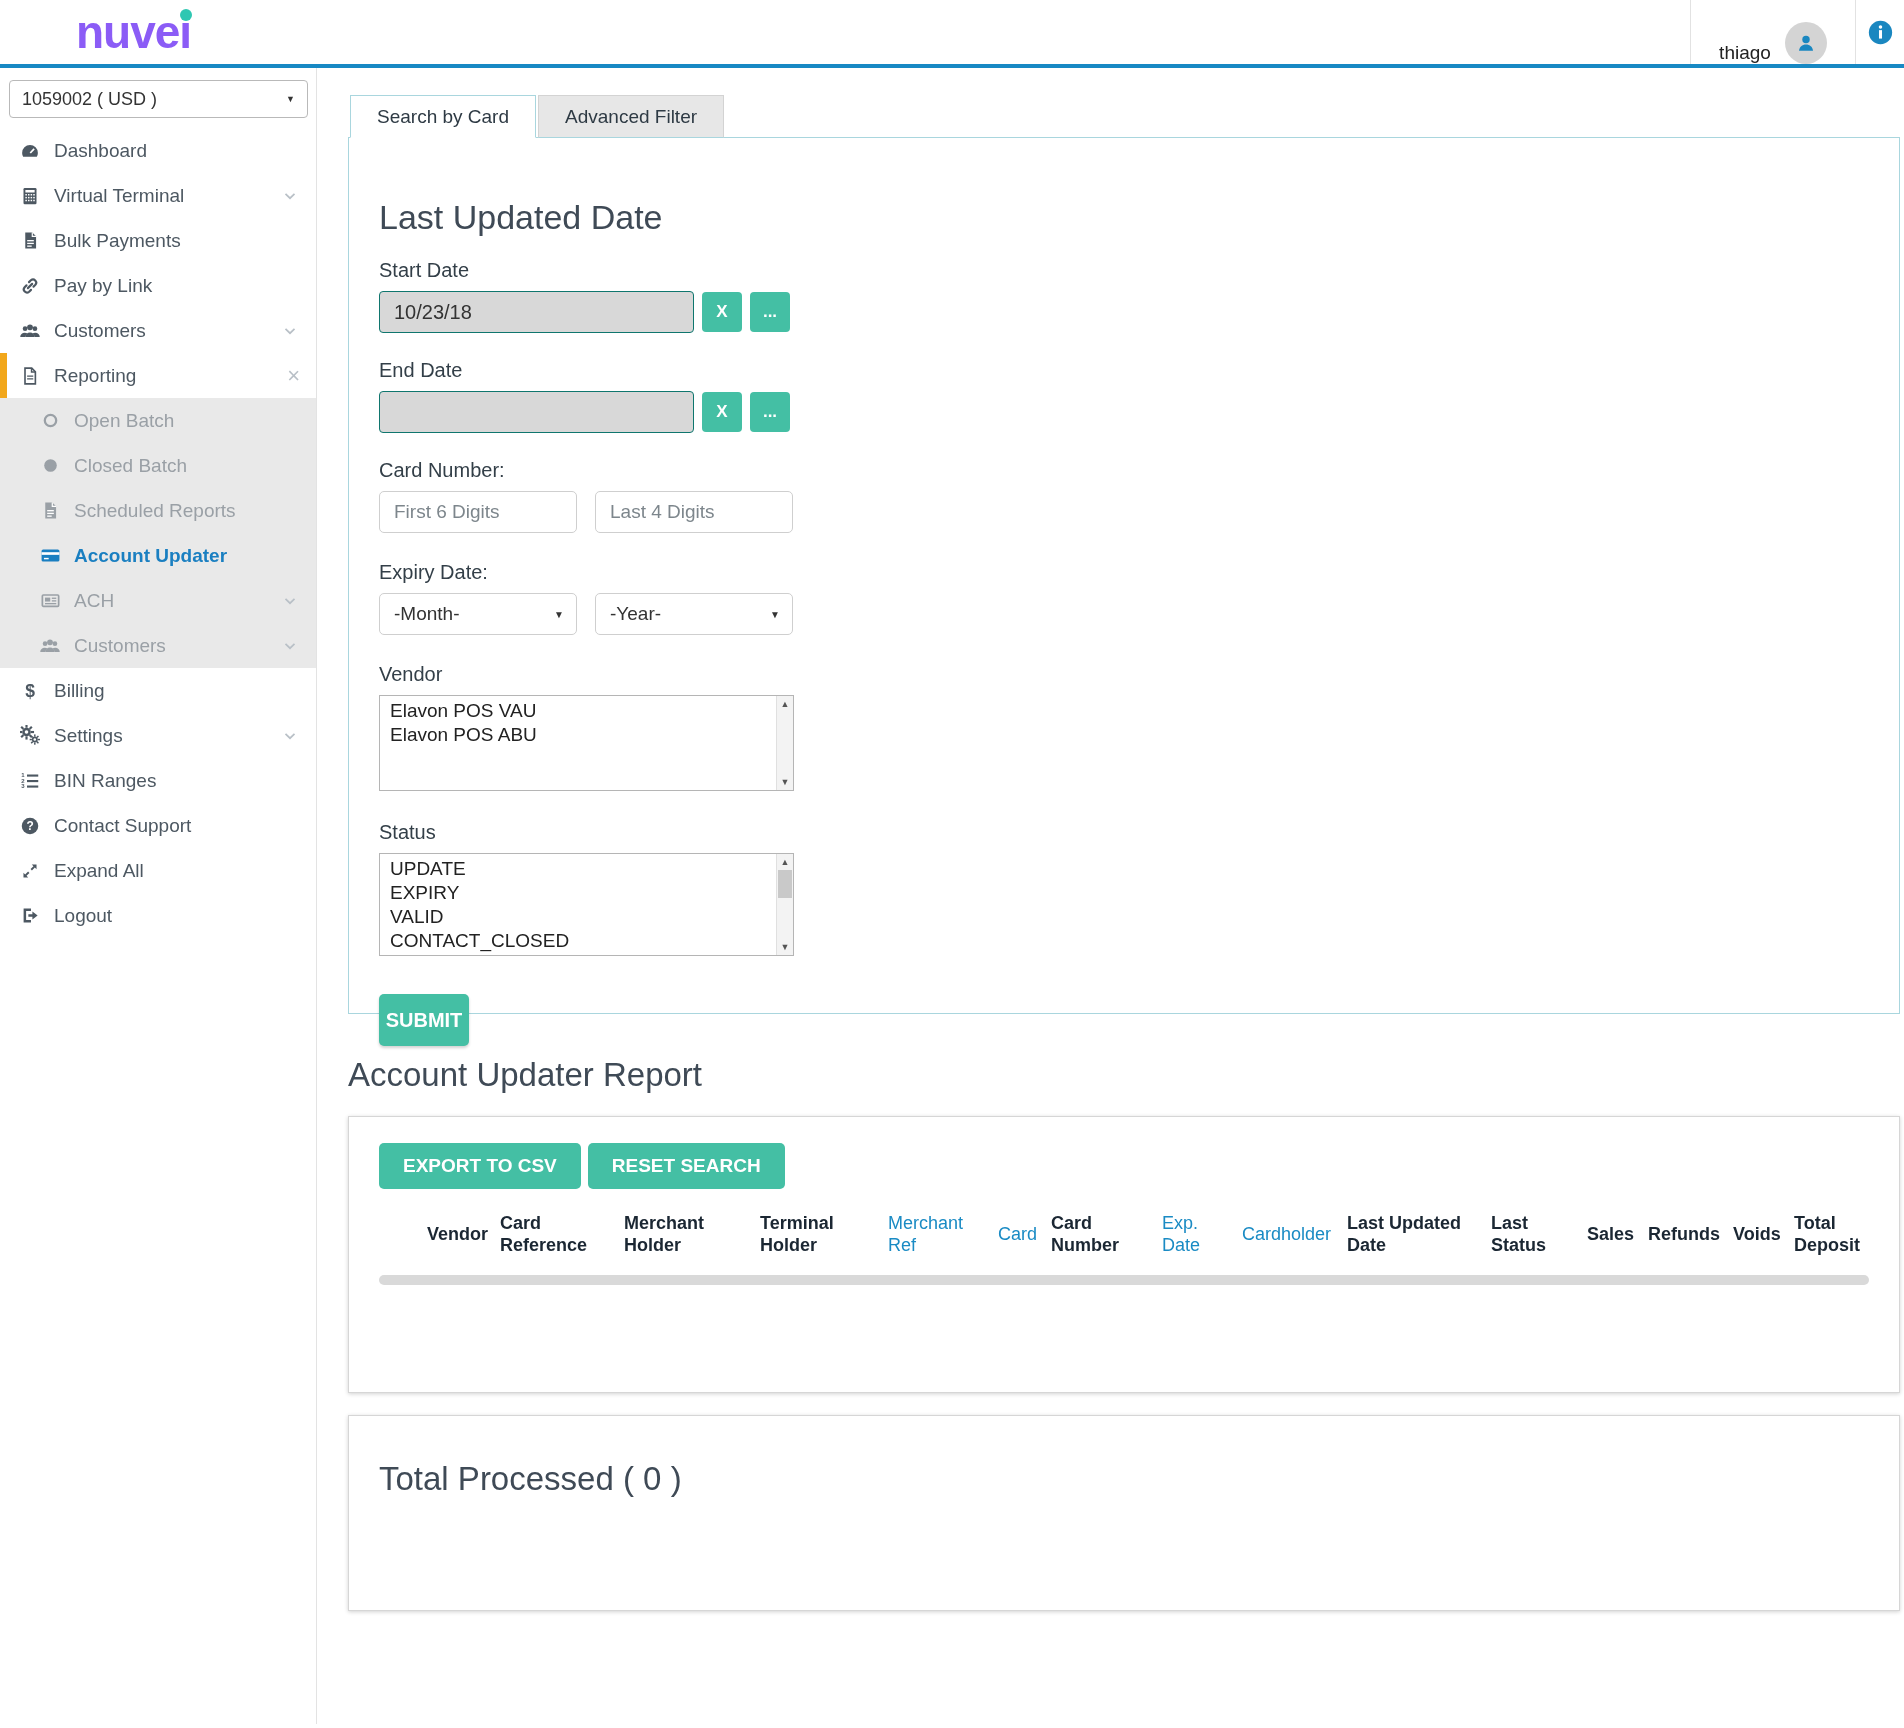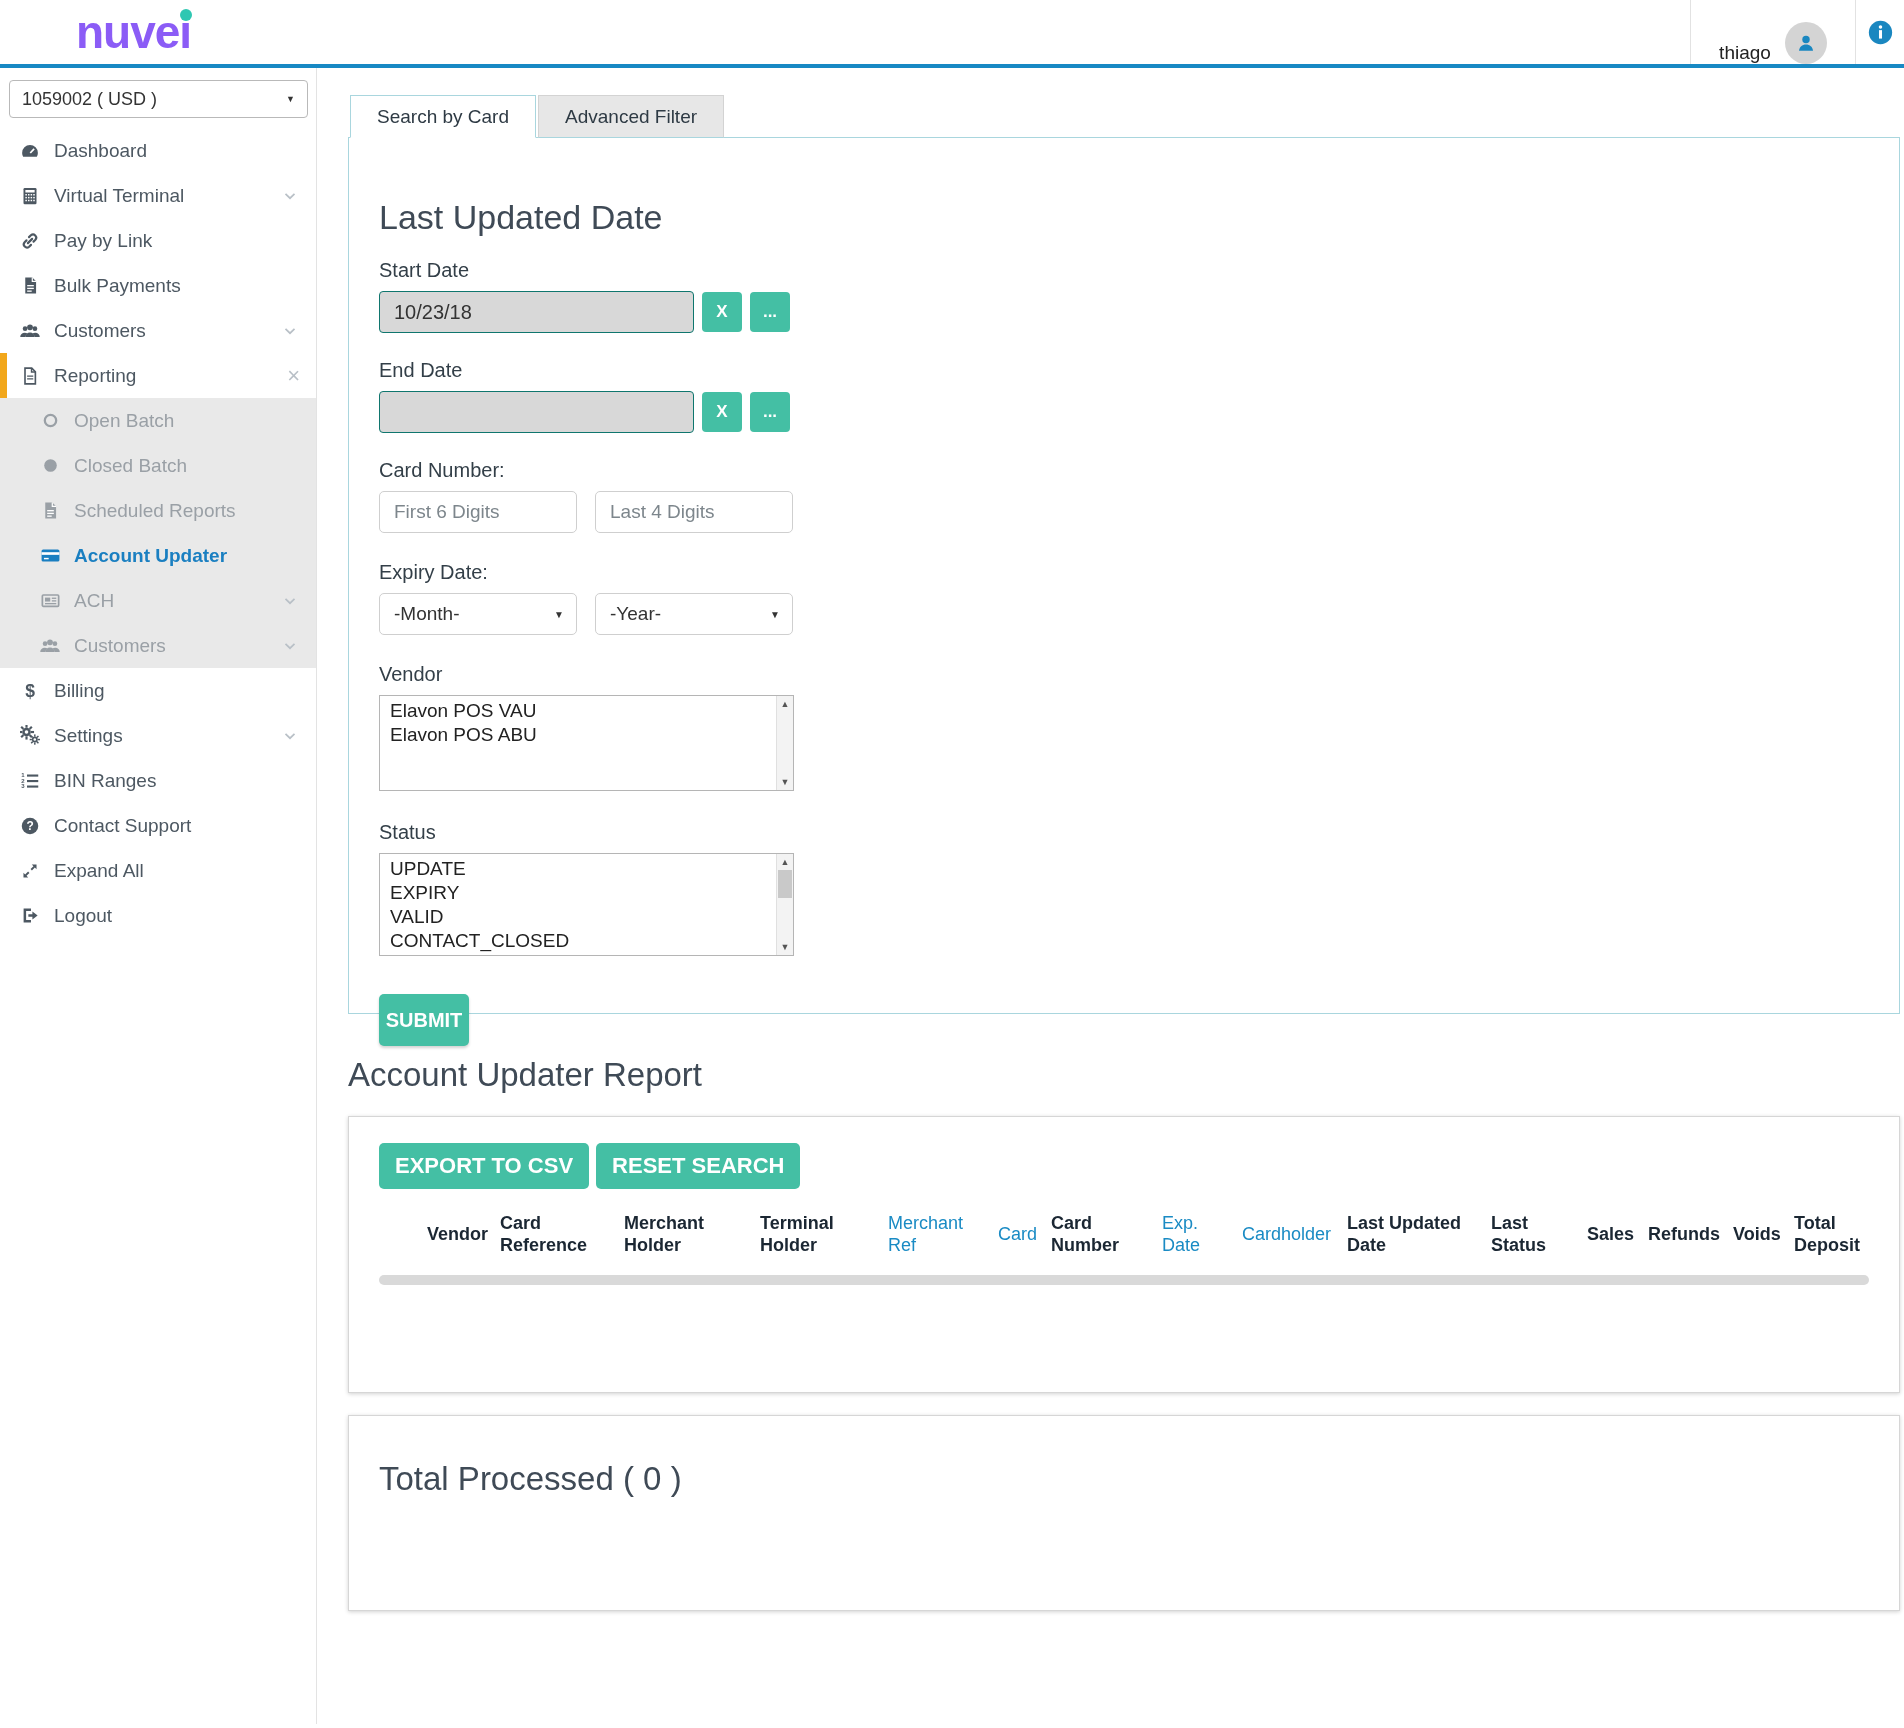--- a/index.html
+++ b/index.html
@@ -86,22 +86,22 @@
                     background:#c9c9c9; cursor:pointer; }
   .submit-btn { margin-top:8px; width:90px; height:52px; background:#44bfa4; color:#fff;
                 font-weight:bold; font-size:20px; border:none; border-radius:5px;
                 box-shadow:0 2px 3px rgba(0,0,0,.18); cursor:pointer; font-family:inherit; }
 
   
   .report-title { margin:42px 0 22px; font-size:33px; font-weight:400; color:#3f4a56; }
   .card { border:1px solid #d6d6d6; box-shadow:0 1px 4px rgba(0,0,0,.18); background:#fff; }
   .report-card { height:277px; padding:26px 30px; }
   .btn-row { display:flex; gap:7px; margin-top:0; }
-  .action-btn { height:46px; padding:0 16px; background:#44bfa4; color:#fff;
-                font-weight:bold; font-size:22px; border:none; border-radius:5px;
+  .action-btn { height:46px; padding:0 24px; background:#44bfa4; color:#fff;
+                font-weight:bold; font-size:19px; border:none; border-radius:5px;
                 cursor:pointer; font-family:inherit; }
   table.report { width:100%; table-layout:fixed; border-collapse:collapse; margin-top:16px; }
   table.report th { font-size:18px; font-weight:bold; color:#1b2733; text-align:left;
                     vertical-align:middle; padding:6px 8px 6px 0; line-height:1.25; height:58px; }
   table.report th.first { padding-left:48px; }
   table.report th.link { color:#1a8bc4; font-weight:400; cursor:pointer; }
   .h-scrollbar { margin-top:12px; height:10px; background:#d9d9d9; border-radius:5px;
                  width:100%; cursor:pointer; }
 
   .total-card { margin-top:22px; height:196px; padding:44px 30px; }
@@ -280,33 +280,33 @@
             <use href="#i-calc"></use>
           </svg>
         </span>
       <span>Virtual Terminal</span>
       <svg class="ico chev">
           <use href="#i-chevron"></use>
         </svg>
     </div>
     <div class="nav-item">
       <span class="nico">
-          <svg class="ico" width="20" height="20">
-            <use href="#i-link"></use>
-          </svg>
-        </span>
-      <span>Pay by Link</span>
-    </div>
-    <div class="nav-item">
-      <span class="nico">
           <svg class="ico" width="19" height="19">
             <use href="#i-file-solid"></use>
           </svg>
         </span>
       <span>Bulk Payments</span>
+    </div>
+    <div class="nav-item">
+      <span class="nico">
+          <svg class="ico" width="20" height="20">
+            <use href="#i-link"></use>
+          </svg>
+        </span>
+      <span>Pay by Link</span>
     </div>
     <div class="nav-item">
       <span class="nico">
           <svg class="ico" width="22" height="22">
             <use href="#i-users"></use>
           </svg>
         </span>
       <span>Customers</span>
       <svg class="ico chev">
           <use href="#i-chevron"></use>

